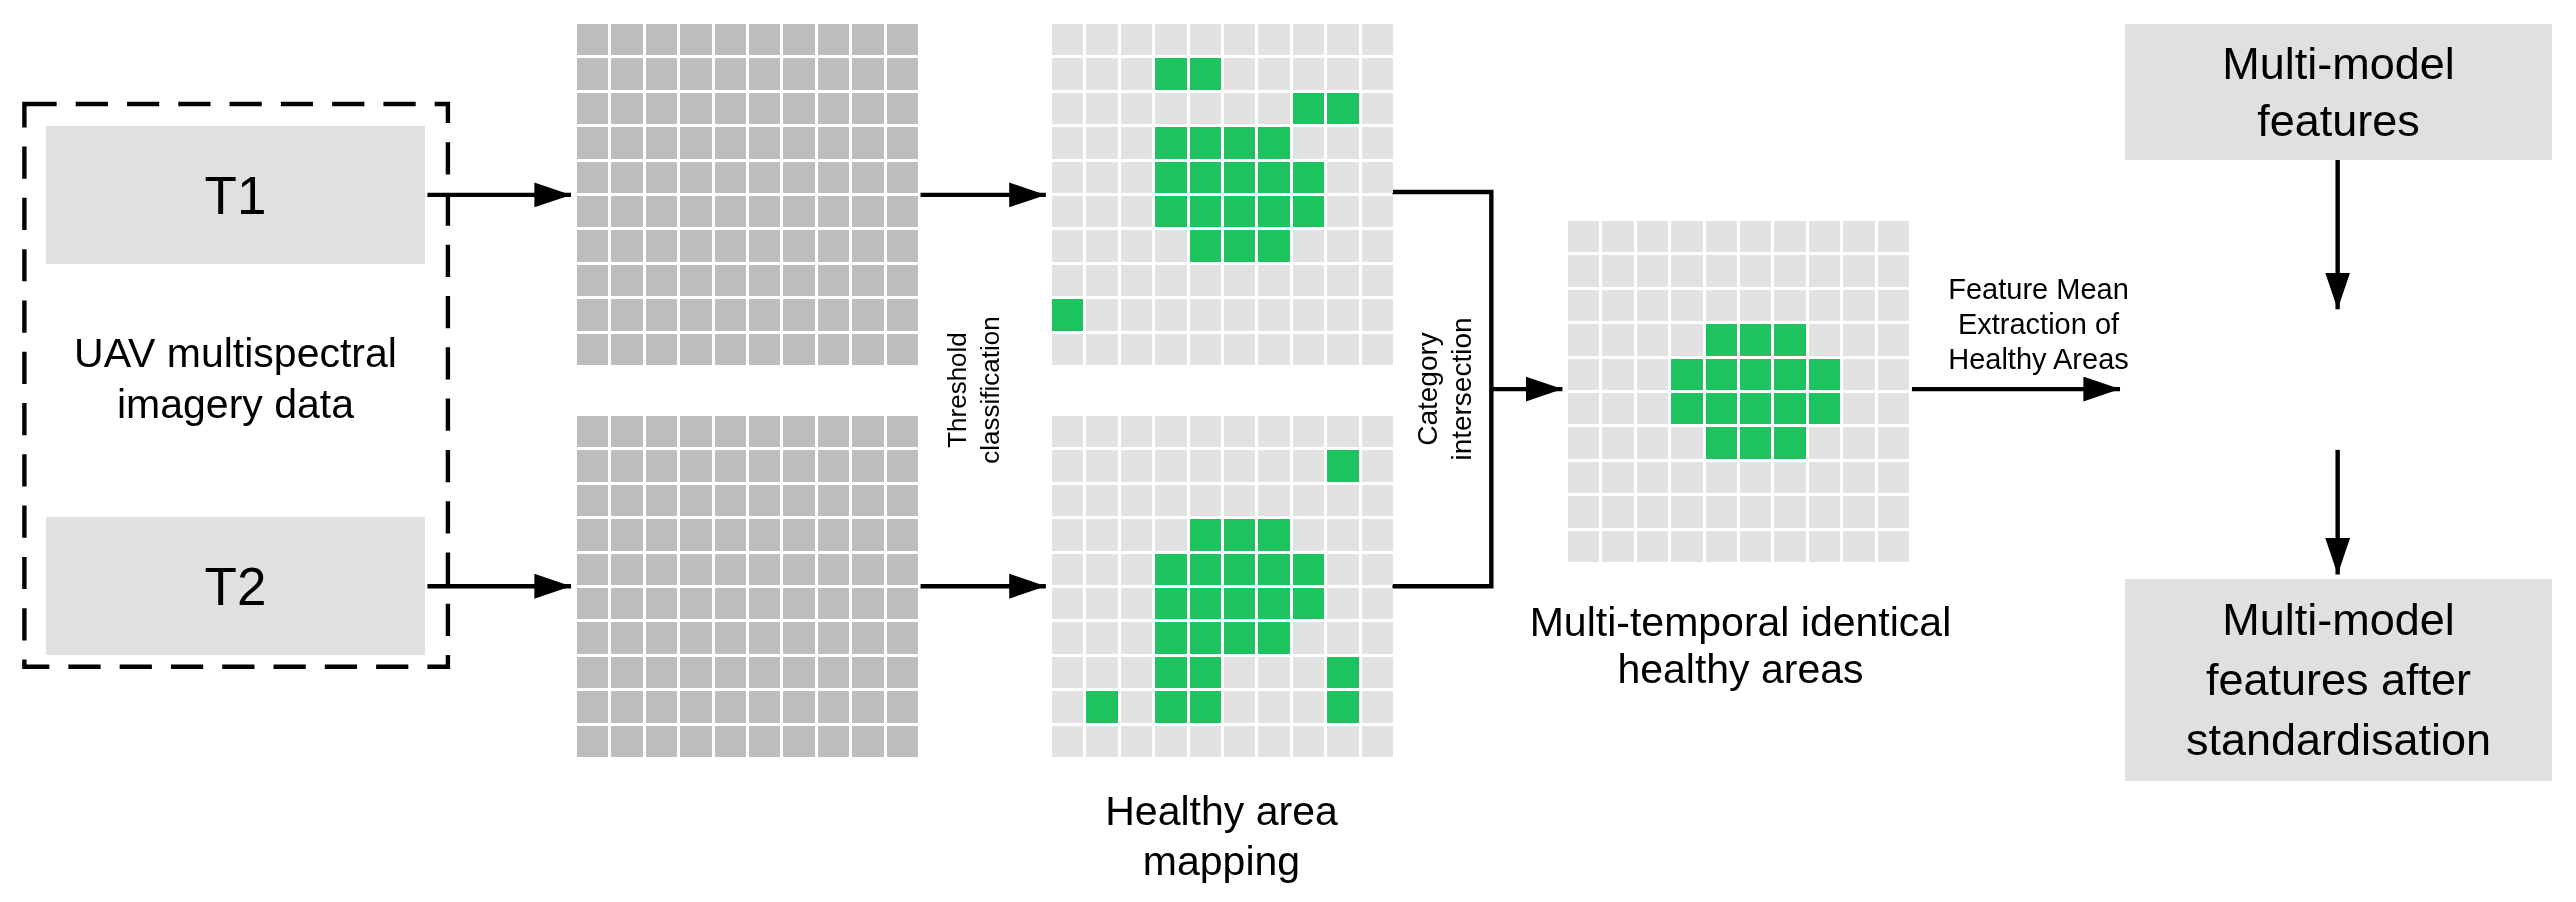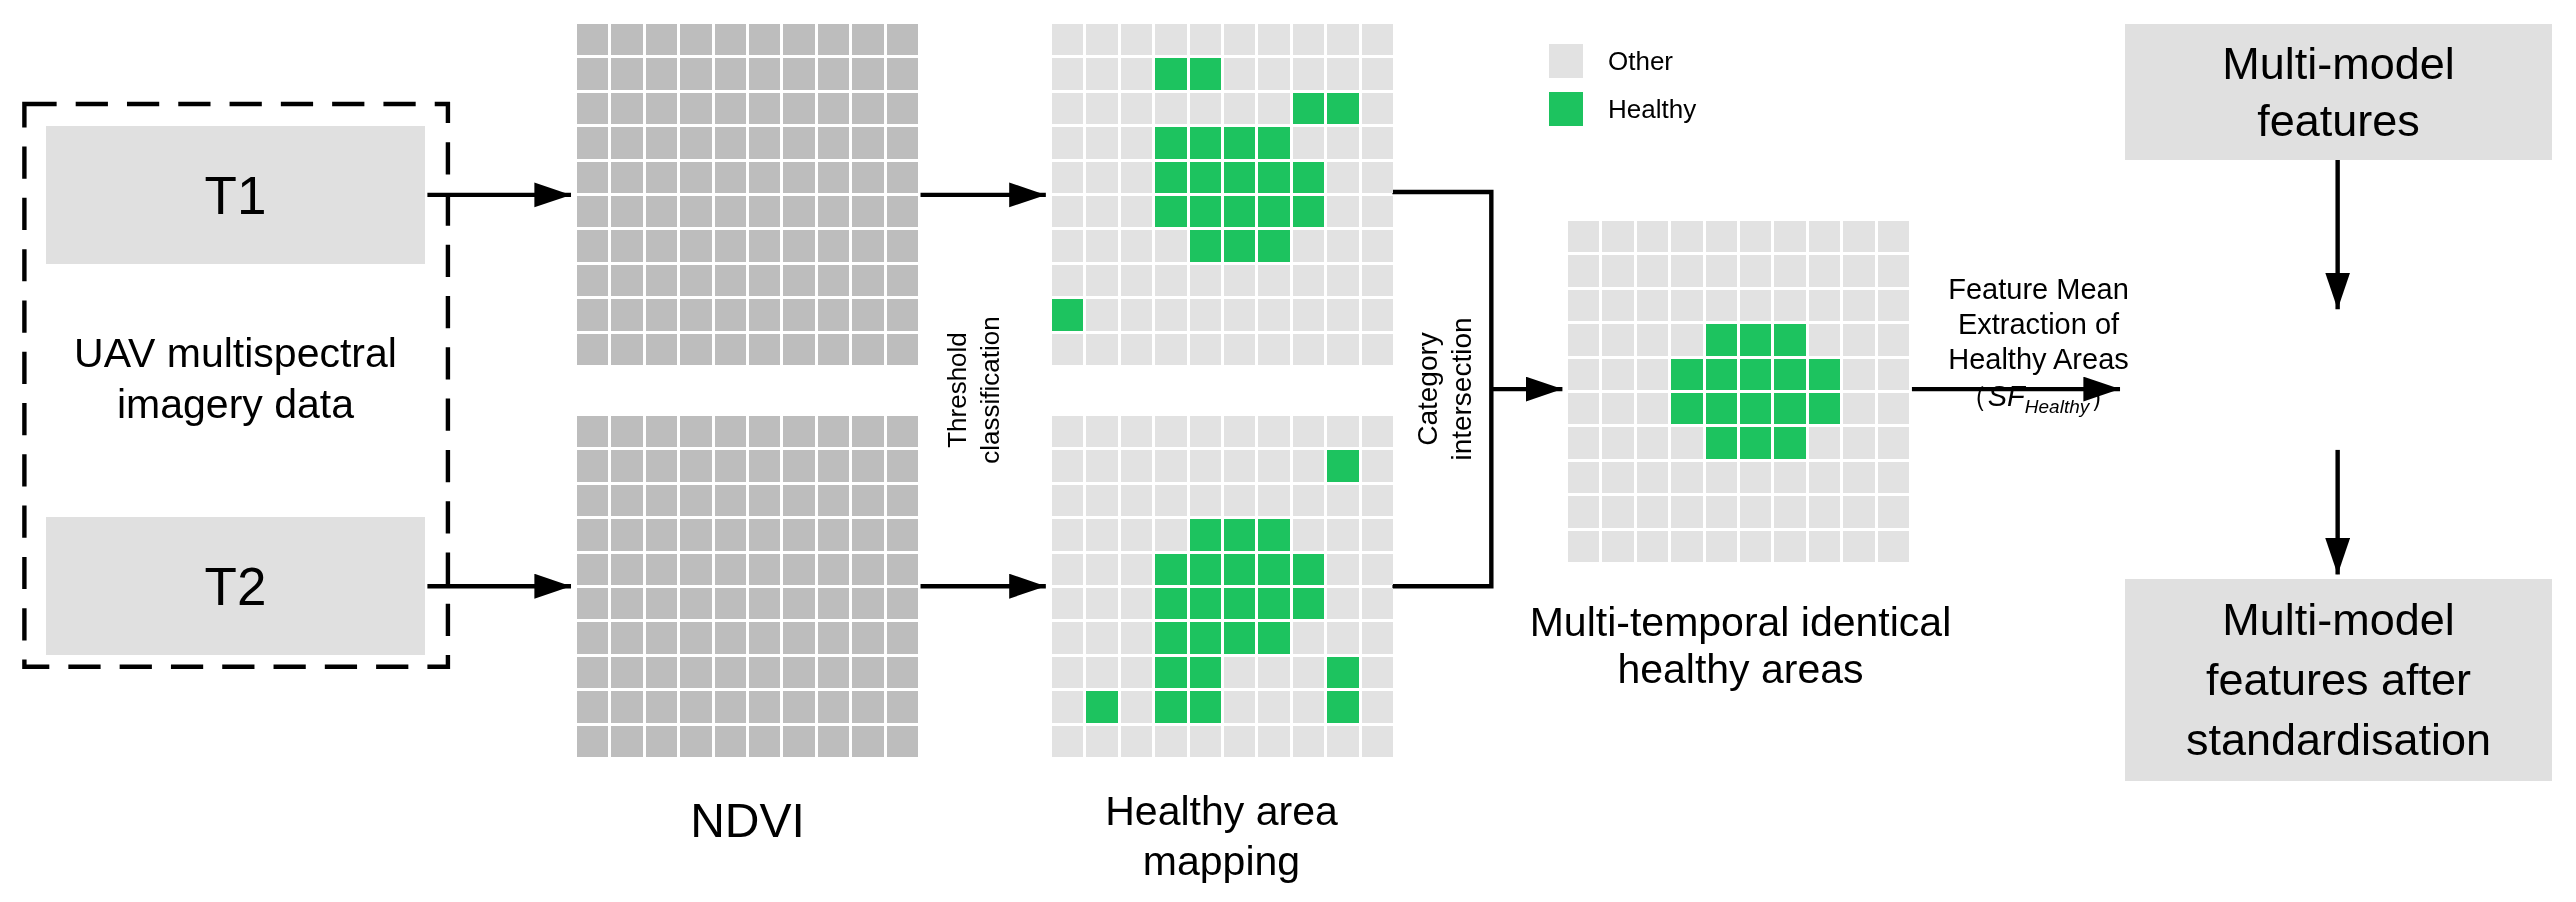--- a/index.html
+++ b/index.html
@@ -284,21 +284,20 @@
       <div style="background: rgb(189, 189, 189);"></div>
       <div style="background: rgb(189, 189, 189);"></div>
       <div style="background: rgb(189, 189, 189);"></div>
       <div style="background: rgb(189, 189, 189);"></div>
       <div style="background: rgb(189, 189, 189);"></div>
       <div style="background: rgb(189, 189, 189);"></div>
       <div style="background: rgb(189, 189, 189);"></div>
       <div style="background: rgb(189, 189, 189);"></div>
       <div style="background: rgb(189, 189, 189);"></div>
     </div>
-  <div class="caption ndvi-caption">NDVI</div>
 
   <div class="vlabel threshold-label">Threshold
 classification</div>
 
   <div id="grid-healthy-t1" class="grid">
       <div style="background: rgb(226, 226, 226);"></div>
       <div style="background: rgb(226, 226, 226);"></div>
       <div style="background: rgb(226, 226, 226);"></div>
       <div style="background: rgb(226, 226, 226);"></div>
       <div style="background: rgb(226, 226, 226);"></div>
@@ -496,30 +495,20 @@
       <div style="background: rgb(226, 226, 226);"></div>
       <div style="background: rgb(226, 226, 226);"></div>
       <div style="background: rgb(226, 226, 226);"></div>
       <div style="background: rgb(226, 226, 226);"></div>
       <div style="background: rgb(226, 226, 226);"></div>
       <div style="background: rgb(226, 226, 226);"></div>
     </div>
   <div class="caption ham-caption">Healthy area
 mapping</div>
 
-  <div class="legend">
-    <div class="legend-row">
-      <span class="legend-swatch" style="background: rgb(226, 226, 226);"></span>
-      <span class="legend-text">Other</span>
-    </div>
-    <div class="legend-row">
-      <span class="legend-swatch" style="background: rgb(29, 195, 95);"></span>
-      <span class="legend-text">Healthy</span>
-    </div>
-  </div>
 
   <div class="vlabel category-label">Category
 intersection</div>
 
   <div id="grid-intersection" class="grid">
       <div style="background: rgb(226, 226, 226);"></div>
       <div style="background: rgb(226, 226, 226);"></div>
       <div style="background: rgb(226, 226, 226);"></div>
       <div style="background: rgb(226, 226, 226);"></div>
       <div style="background: rgb(226, 226, 226);"></div>
@@ -619,21 +608,20 @@
       <div style="background: rgb(226, 226, 226);"></div>
       <div style="background: rgb(226, 226, 226);"></div>
     </div>
   <div class="caption mti-caption">Multi-temporal identical
 healthy areas</div>
 
   <div class="feature-mean">
     <span>Feature Mean
 Extraction of
 Healthy Areas</span>
-    <div class="fm-formula"><span class="paren">（</span><span class="it">SF</span><span class="sub">Healthy</span><span class="paren">）</span></div>
   </div>
 
   <div class="box mm-box gray-fill">Multi-model
 features</div>
   <div class="box mma-box gray-fill">Multi-model
 features after
 standardisation</div>
 
 </div>
 

